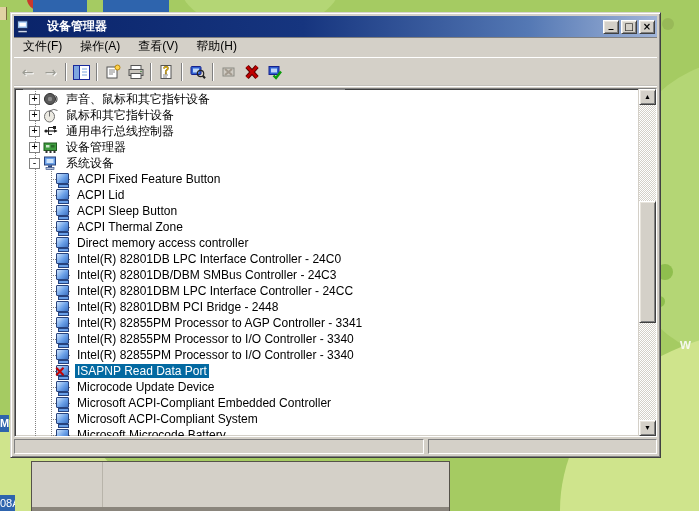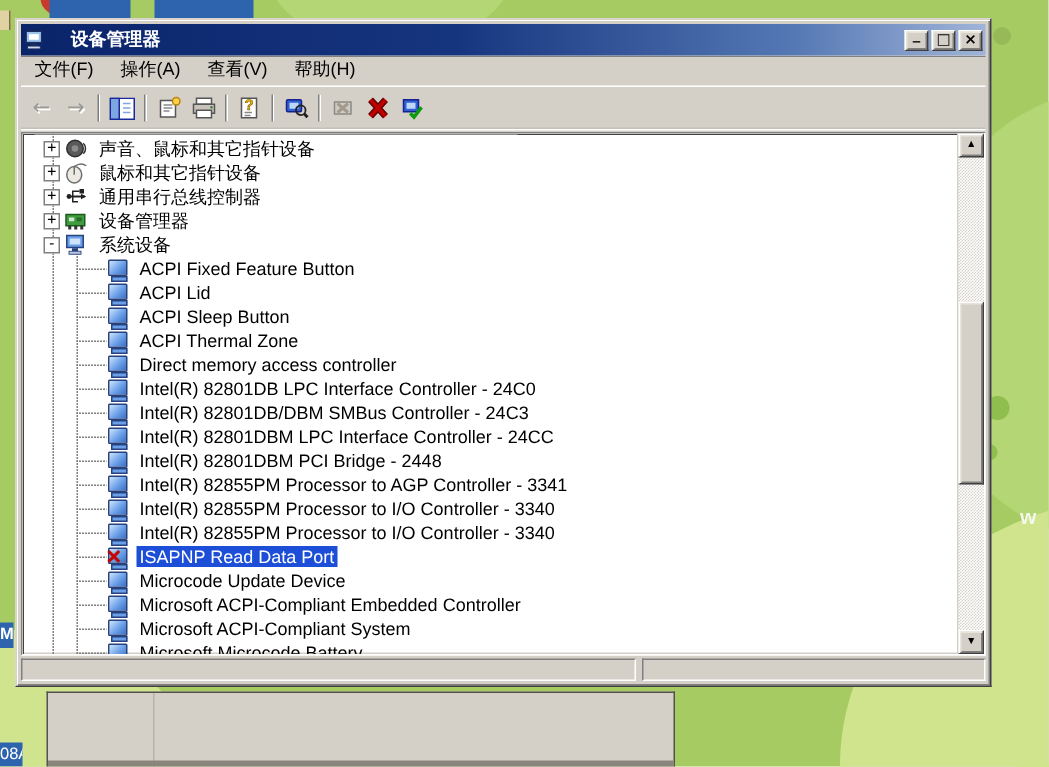--- a/index.html
+++ b/index.html
@@ -71,23 +71,23 @@
     border:1px solid;border-color:#808080 #ffffff #ffffff #808080;
     box-shadow:inset 1px 1px 0 #404040, inset -1px -1px 0 #d4d0c8;
     background:#fff;position:relative;overflow:hidden;}
   .treecontent{flex:1 1 auto;position:relative;overflow:hidden;padding-top:2px;}
   .vguide{position:absolute;width:1px;background:repeating-linear-gradient(to bottom,#808080 0 1px,transparent 1px 2px);}
   .vguide.root{left:20px;top:0;bottom:0;}
   .vguide.child{left:36px;top:76px;bottom:0;}
   .artifact-line{position:absolute;left:8px;top:0;width:322px;height:1px;background:#8a8a8a;}
   .row{height:16px;display:flex;align-items:center;position:relative;white-space:nowrap;}
   .row .lbl{padding:0 2px;line-height:14px;}
-  .row.sel .lbl{background:#1d4ed8;color:#fff;}
+  .row.sel .lbl{background:#0369a1;color:#fff;}
   .row.cat{padding-left:14px;}
-  .row.child{padding-left:57px;}
+  .row.child{padding-left:41px;}
   .row.child::before{content:"";position:absolute;left:36px;top:8px;width:20px;height:1px;
     background:repeating-linear-gradient(90deg,#808080 0 1px,transparent 1px 2px);}
   .expbox{width:11px;height:11px;box-sizing:border-box;border:1px solid #808080;background:#fff;
     font-family:"DejaVu Sans Mono",monospace;font-size:10px;line-height:8px;text-align:center;
     margin-right:3px;flex:0 0 auto;color:#000;z-index:1;}
   .caticon{width:16px;height:16px;margin-right:5px;flex:0 0 auto;z-index:1;}
   .devicon{width:14px;height:15px;margin-right:5px;flex:0 0 auto;position:relative;z-index:1;}
   .redx{position:absolute;left:-2px;top:0px;color:#cc0000;font-weight:bold;font-size:14px;line-height:14px;
     font-family:"DejaVu Sans",sans-serif;text-shadow:0 0 1px #800000;}
   

